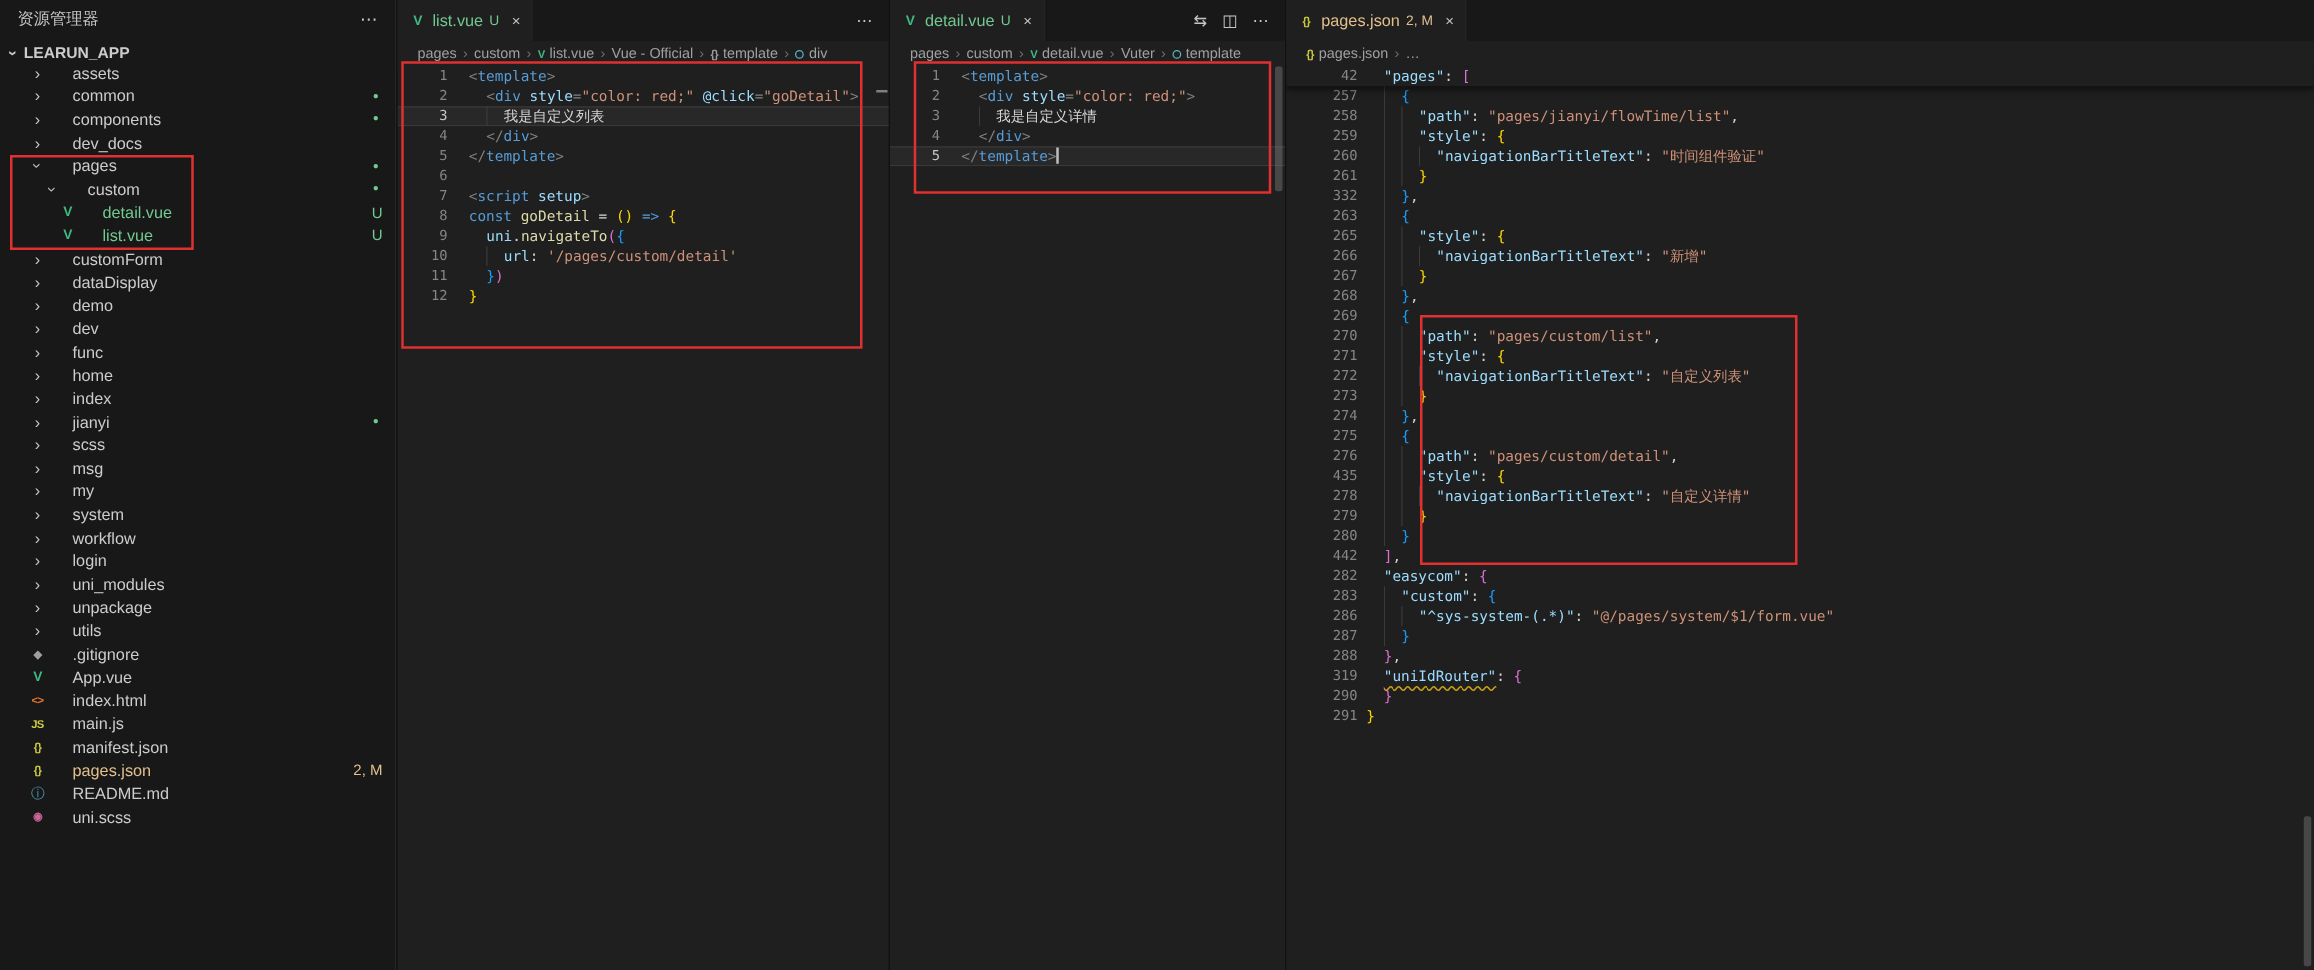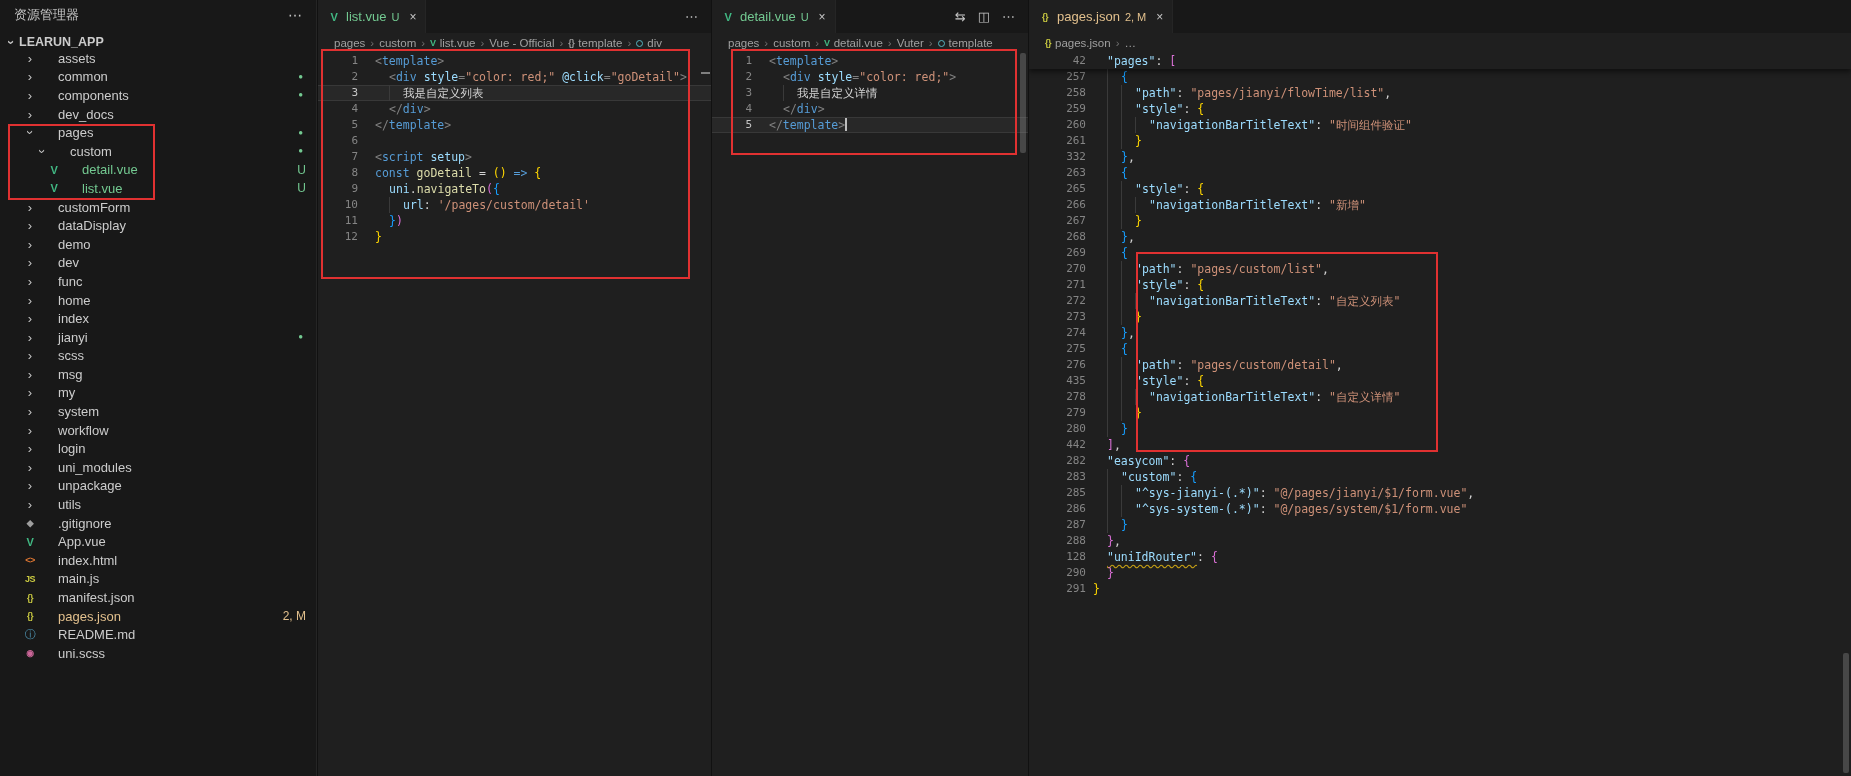--- a/index.html
+++ b/index.html
@@ -513,37 +513,33 @@
           </div>
           <div class="codeline">
             <span class="gutter">282</span>
             <div class="lcontent"><span class="ltext"><span class="indt">&nbsp;</span><span class="tok-key">"easycom"</span><span class="tok-def">: </span><span class="tok-b2">{</span></span></div>
           </div>
           <div class="codeline">
             <span class="gutter">283</span>
             <div class="lcontent"><span class="ltext"><span class="indt">&nbsp;</span><span class="indt guide">&nbsp;</span><span class="tok-key">"custom"</span><span class="tok-def">: </span><span class="tok-b3">{</span></span></div>
           </div>
           <div class="codeline">
-            <span class="gutter">285</span>
-            <div class="lcontent"><span class="ltext"><span class="indt">&nbsp;</span><span class="indt guide">&nbsp;</span><span class="indt guide">&nbsp;</span><span class="tok-key">"^sys-jianyi-(.*)"</span><span class="tok-def">: </span><span class="tok-str">"@/pages/jianyi/$1/form.vue"</span><span class="tok-def">,</span></span></div>
-          </div>
-          <div class="codeline">
             <span class="gutter">286</span>
             <div class="lcontent"><span class="ltext"><span class="indt">&nbsp;</span><span class="indt guide">&nbsp;</span><span class="indt guide">&nbsp;</span><span class="tok-key">"^sys-system-(.*)"</span><span class="tok-def">: </span><span class="tok-str">"@/pages/system/$1/form.vue"</span></span></div>
           </div>
           <div class="codeline">
             <span class="gutter">287</span>
             <div class="lcontent"><span class="ltext"><span class="indt">&nbsp;</span><span class="indt guide">&nbsp;</span><span class="tok-b3">}</span></span></div>
           </div>
           <div class="codeline">
             <span class="gutter">288</span>
             <div class="lcontent"><span class="ltext"><span class="indt">&nbsp;</span><span class="tok-b2">}</span><span class="tok-def">,</span></span></div>
           </div>
           <div class="codeline">
-            <span class="gutter">128</span>
+            <span class="gutter">319</span>
             <div class="lcontent"><span class="ltext"><span class="indt">&nbsp;</span><span class="tok-warn">"uniIdRouter"</span><span class="tok-def">: </span><span class="tok-b2">{</span></span></div>
           </div>
           <div class="codeline">
             <span class="gutter">290</span>
             <div class="lcontent"><span class="ltext"><span class="indt">&nbsp;</span><span class="tok-b2">}</span></span></div>
           </div>
           <div class="codeline">
             <span class="gutter">291</span>
             <div class="lcontent"><span class="ltext"><span class="tok-b1">}</span></span></div>
           </div>

